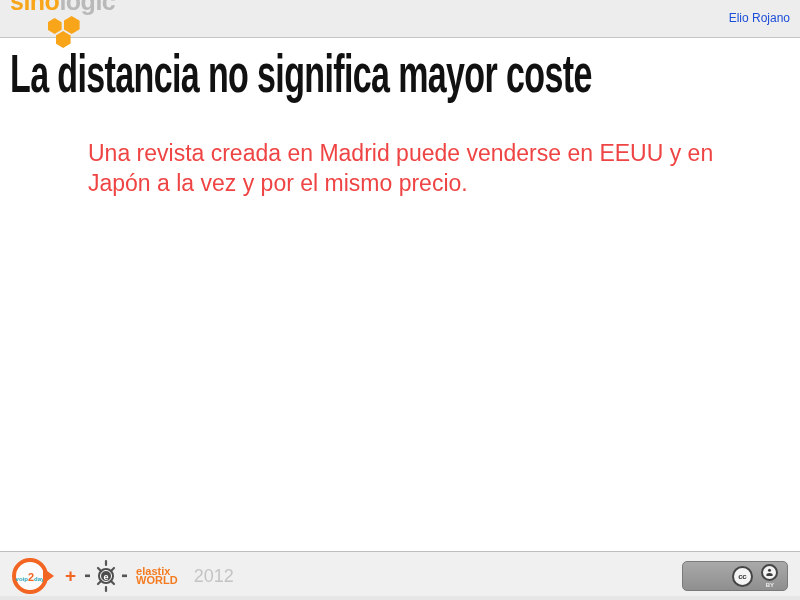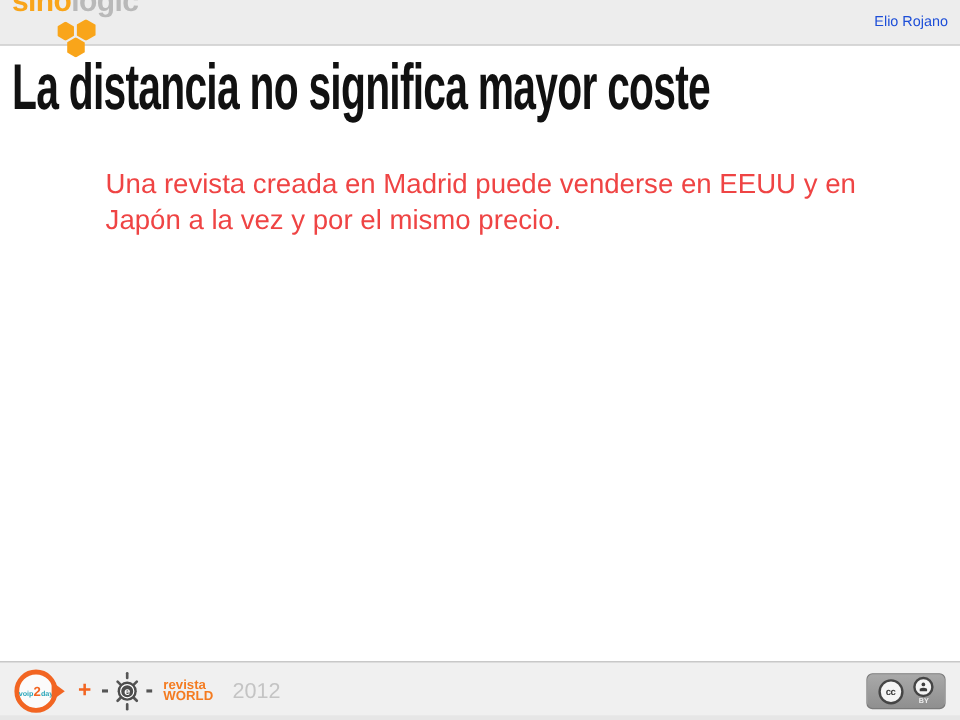--- a/index.html
+++ b/index.html
@@ -68,21 +68,21 @@
   .plus { color:#f26522; font-size:19px; font-weight:bold; }
 
   .elastix-wordmark { display:flex; align-items:center; }
   .elastix-stack { line-height:0.85; }
   .elastix-line { color:#f47b20; font-size:11px; font-weight:bold; letter-spacing:0; display:block; }
   .elastix-year { color:#c4c4c4; font-size:18px; margin-left:16px; }
 
   .cc-badge {
     width:64px; height:28px; border:1px solid #7a7a7a; border-radius:5px;
     background:linear-gradient(#a9a9a9,#8f8f8f);
-    display:flex; align-items:center; justify-content:space-evenly;
+    display:flex; align-items:center; justify-content:space-evenly;padding-left:40px;
   }
   .cc-circle {
     border-radius:50%; background:#f4f4f4; border:2px solid #454545;
     display:flex; align-items:center; justify-content:center;
   }
   .cc-left { width:17px; height:17px; }
   .cc-cc { font-size:8px; font-weight:bold; color:#3d3d3d; letter-spacing:-0.5px; }
   .cc-right { display:flex; flex-direction:column; align-items:center; }
   .cc-person { width:13px; height:13px; }
   .cc-by { font-size:6px; color:#efefef; font-weight:bold; line-height:1; margin-top:1px; }
@@ -139,21 +139,21 @@
           <line x1="13" y1="25" x2="15.5" y2="22.5"></line>
           <line x1="26.5" y1="11.5" x2="29" y2="9"></line>
         </g>
         <circle cx="21" cy="17" r="8" fill="#4d4d4d"></circle>
         <circle cx="21" cy="17" r="5.5" fill="none" stroke="#ffffff" stroke-width="1"></circle>
         <text x="21" y="20.5" font-size="9" font-weight="bold" fill="#ffffff" text-anchor="middle">e</text>
       </svg>
 
       <div class="elastix-wordmark">
         <span class="elastix-stack">
-          <span class="elastix-line">revista</span>
+          <span class="elastix-line">elastix</span>
           <span class="elastix-line">WORLD</span>
         </span>
         <span class="elastix-year">2012</span>
       </div>
     </div>
 
     <div class="cc-badge">
       <div class="cc-circle cc-left">
         <span class="cc-cc">cc</span>
       </div>

